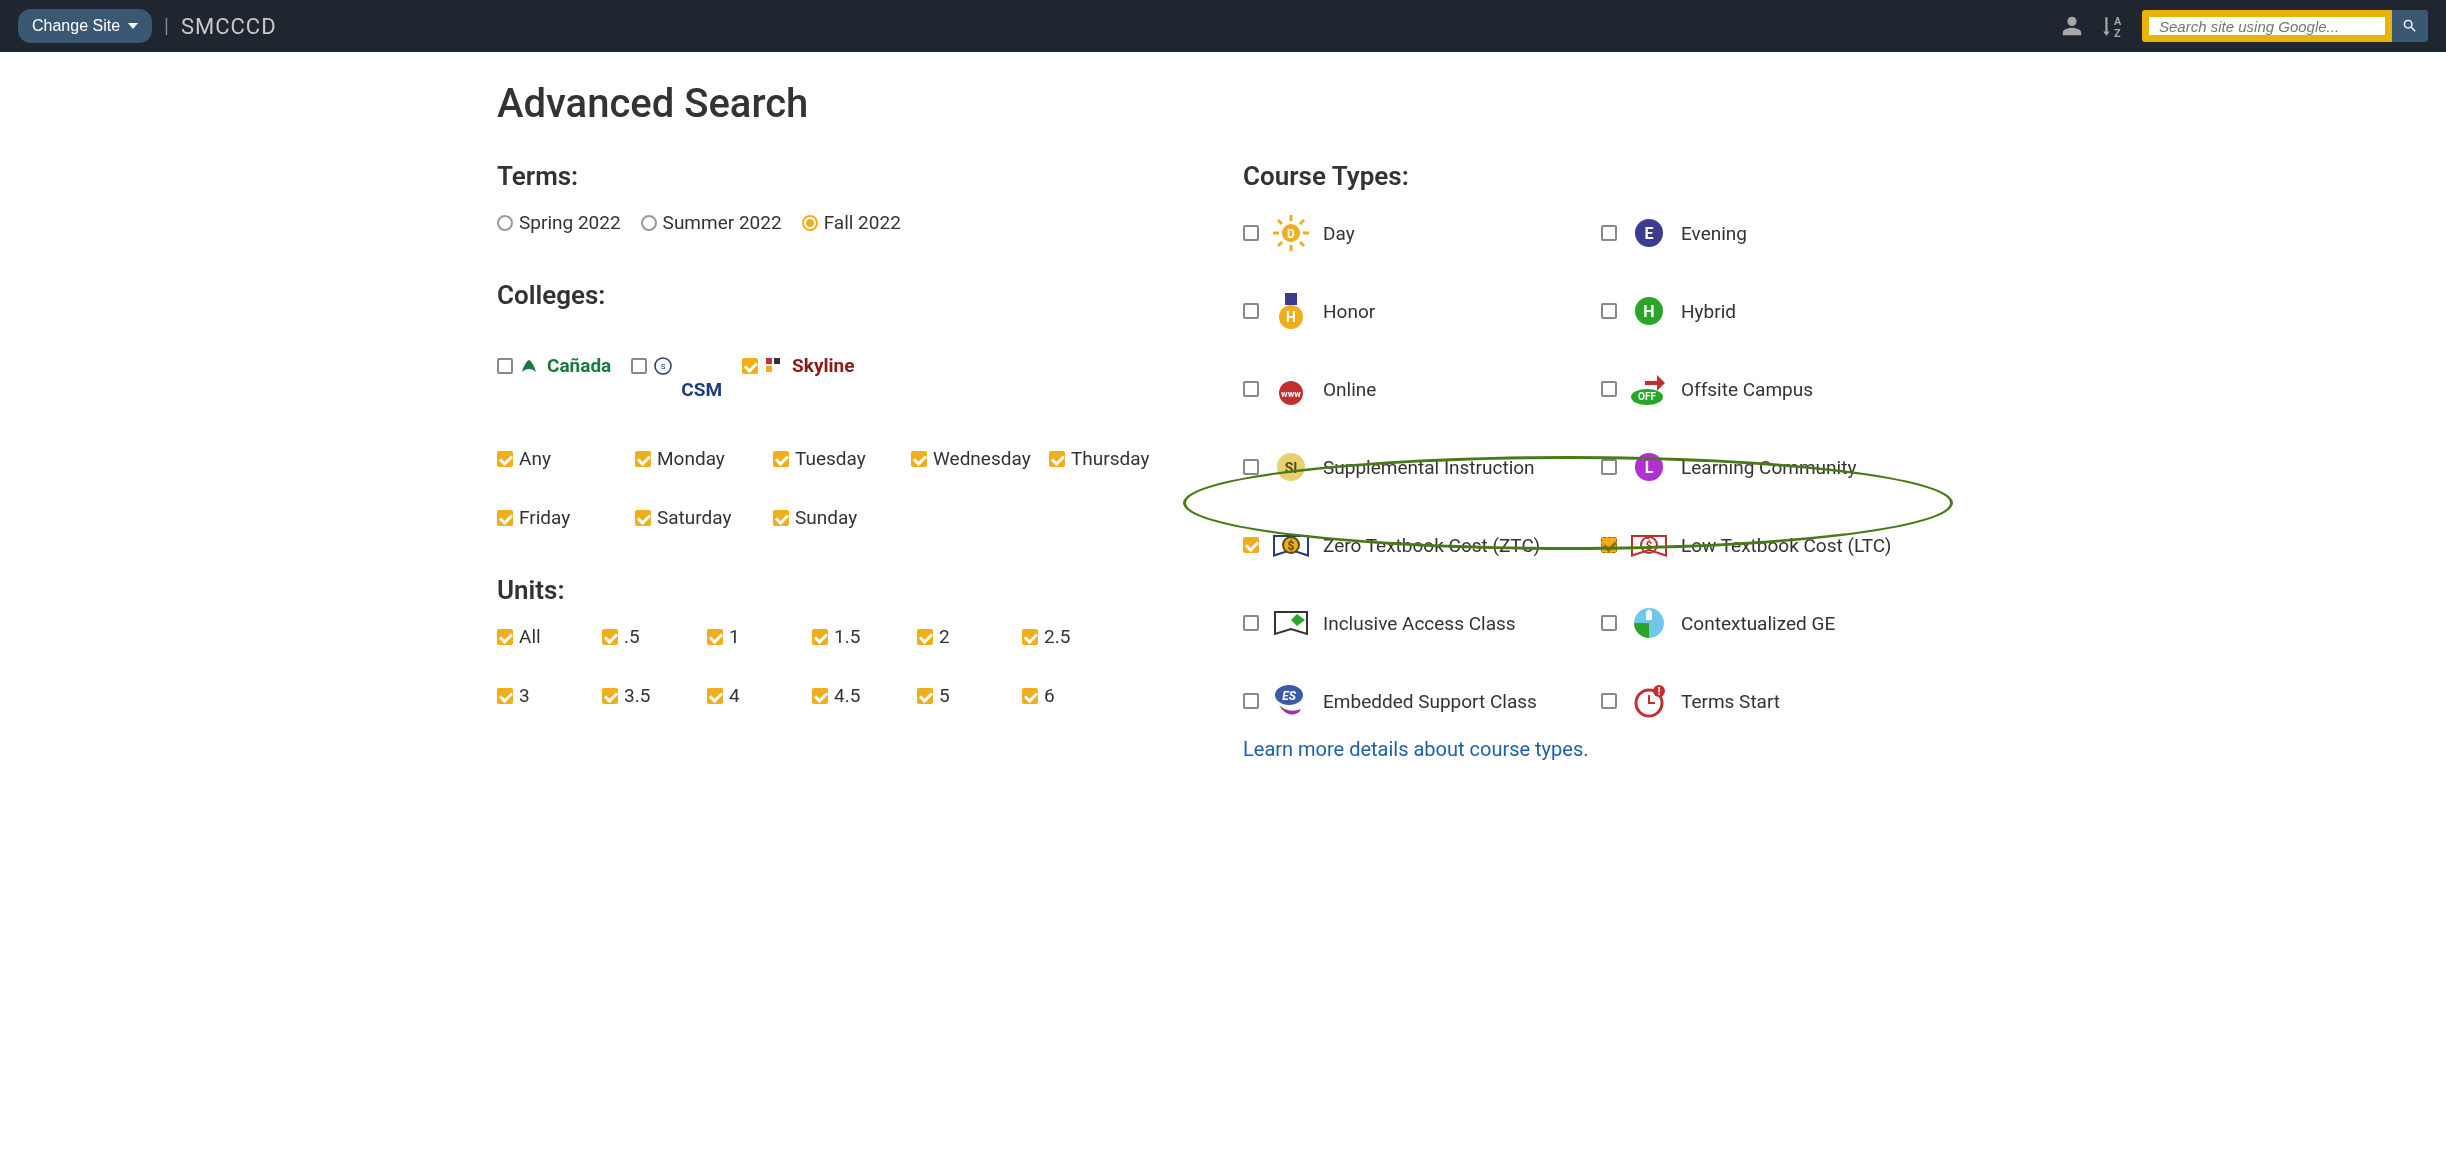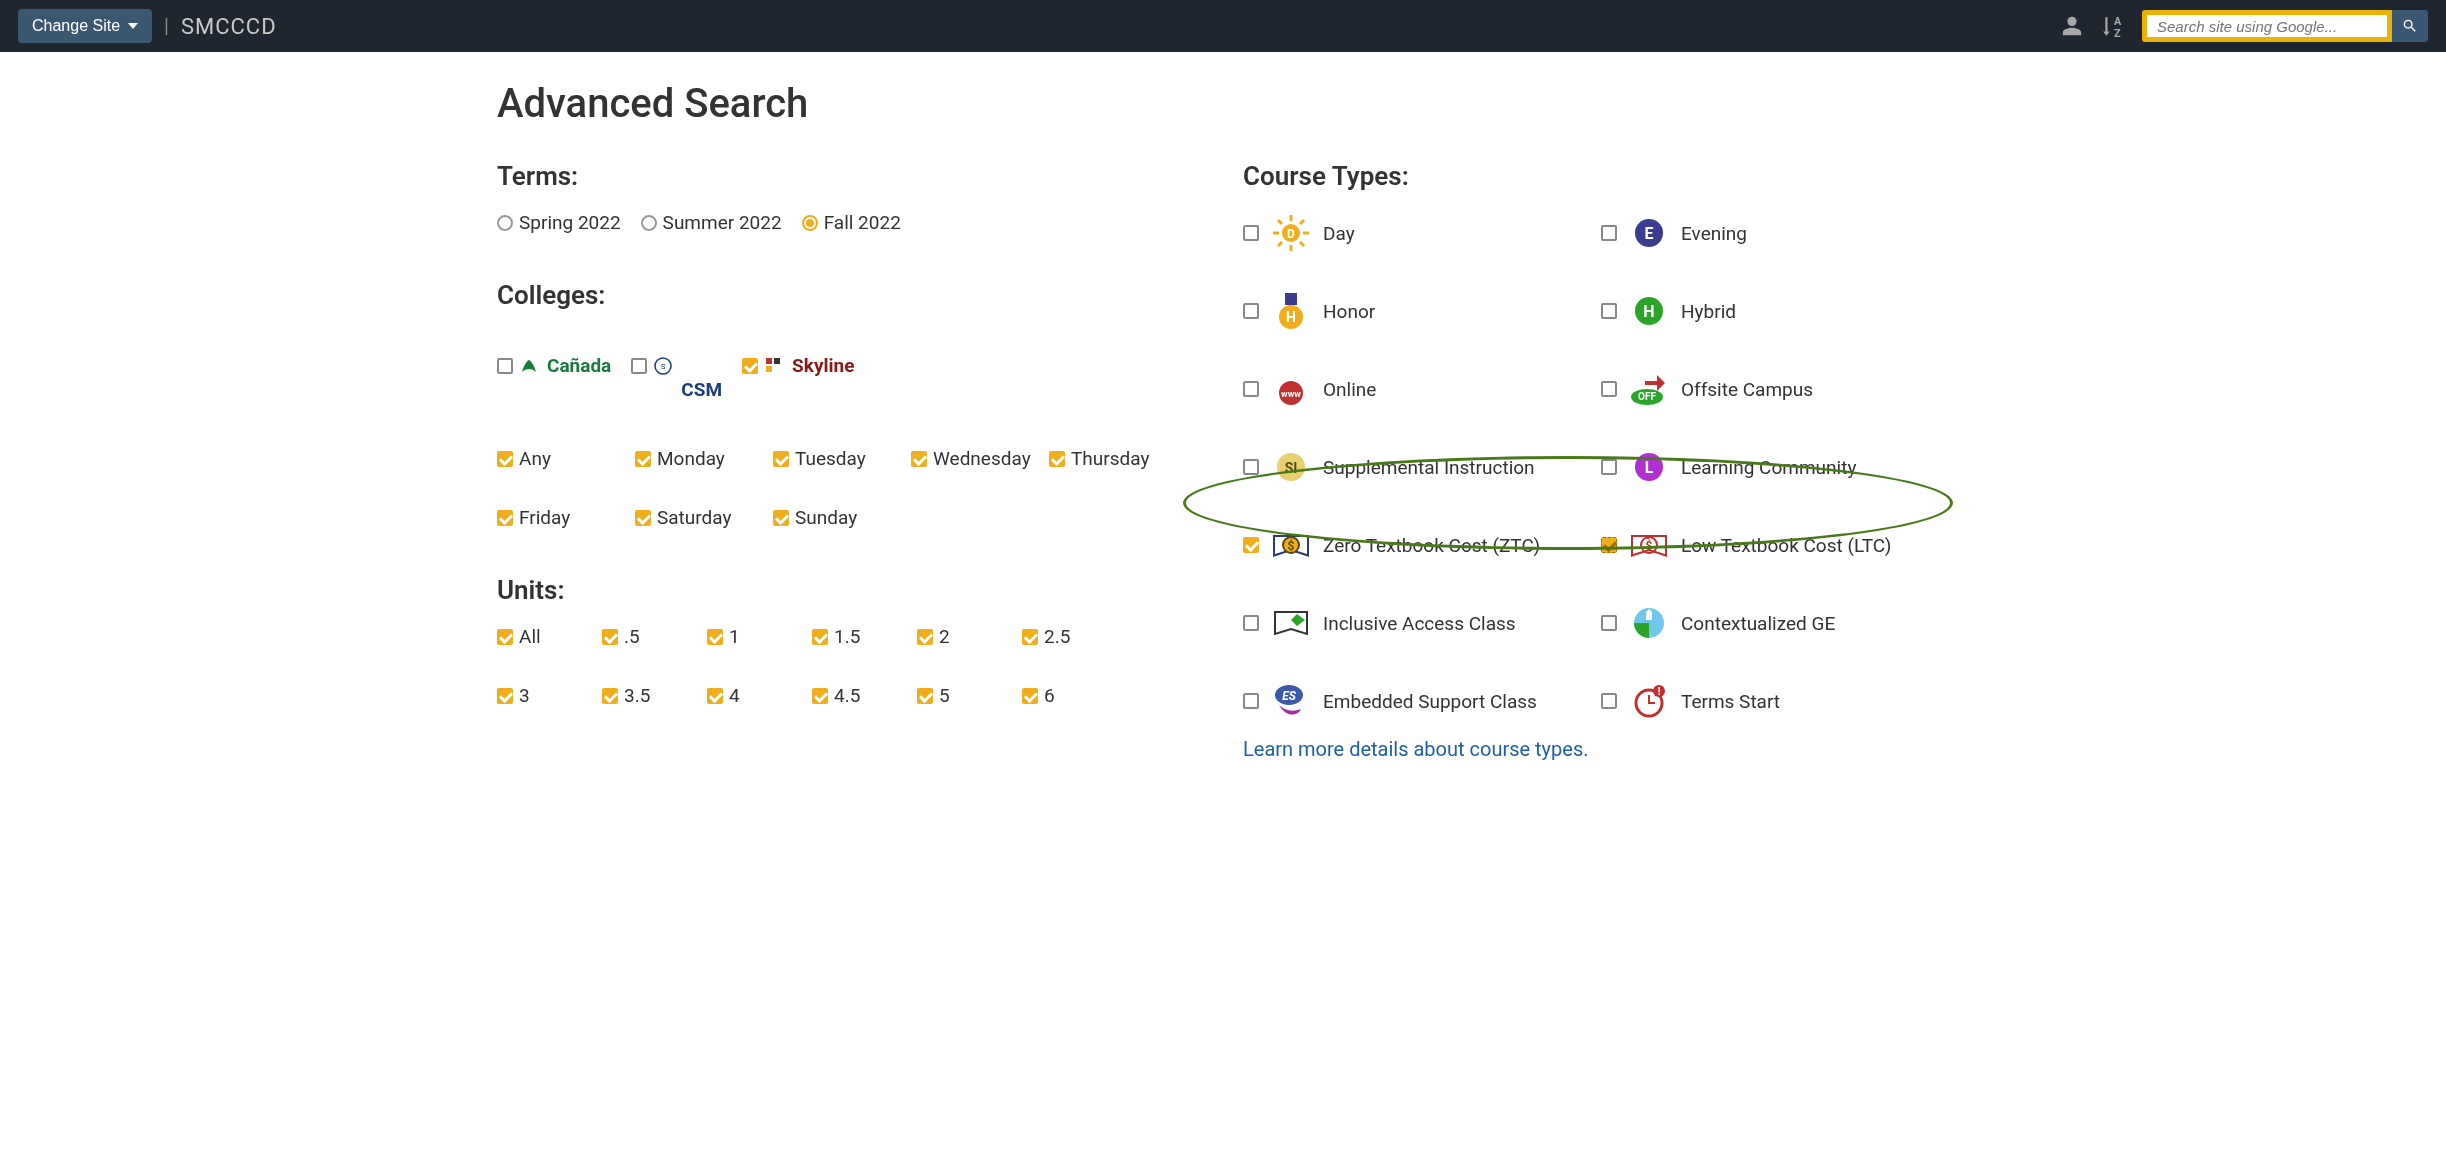--- a/index.html
+++ b/index.html
@@ -1,27 +1,27 @@
 <!DOCTYPE html>
 <html><head>
   <meta charset="utf-8">
   <style>
     * { box-sizing: border-box; margin: 0; padding: 0; }
     body { font-family: -apple-system, BlinkMacSystemFont, "Segoe UI", Roboto, "Helvetica Neue", Arial, sans-serif; background: #fff; color: #333; }
     
     
     .topbar { background: #1f2630; height: 52px; display: flex; align-items: center; padding: 0 18px; }
-    .change-site { background: #3b5872; color: #fff; border: none; padding: 8px 14px; border-radius: 4px; font-size: 16px; cursor: pointer; display: flex; align-items: center; gap: 8px; }
+    .change-site { background: #3b5872; color: #fff; border: none; padding: 8px 14px; border-radius: 13px; font-size: 16px; cursor: pointer; display: flex; align-items: center; gap: 8px; }
     .change-site .caret { width: 0; height: 0; border-left: 5px solid transparent; border-right: 5px solid transparent; border-top: 6px solid #fff; }
     .pipe { color: #888; margin: 0 12px; font-size: 20px; }
     .sitename { color: #c9c9c9; font-size: 22px; letter-spacing: 1px; }
     .topbar-spacer { flex: 1; }
     .topbar-icon { color: #a8a8a8; width: 28px; height: 28px; display: flex; align-items: center; justify-content: center; margin-right: 14px; cursor: pointer; }
     .searchbox { display: flex; }
-    .searchbox input { width: 250px; height: 32px; border: 5px solid #eab308; padding: 0 10px; font-size: 15px; font-style: italic; color: #ef4444; border-radius: 3px 0 0 3px; }
+    .searchbox input { width: 250px; height: 32px; border: 7px solid #eab308; padding: 0 10px; font-size: 15px; font-style: italic; color: #ef4444; border-radius: 3px 0 0 3px; }
     .searchbox button { width: 36px; height: 32px; background: #3b5872; border: none; color: #fff; border-radius: 0 3px 3px 0; cursor: pointer; display: flex; align-items: center; justify-content: center; }
 
     
     .page { max-width: 1500px; margin: 0 auto; padding: 28px 24px 80px; }
     h1.pagetitle { font-size: 40px; font-weight: 500; color: #333; margin-bottom: 34px; }
 
     .cols { display: flex; gap: 40px; }
     .left { width: 50%; }
     .right { width: 50%; position: relative; }
 

